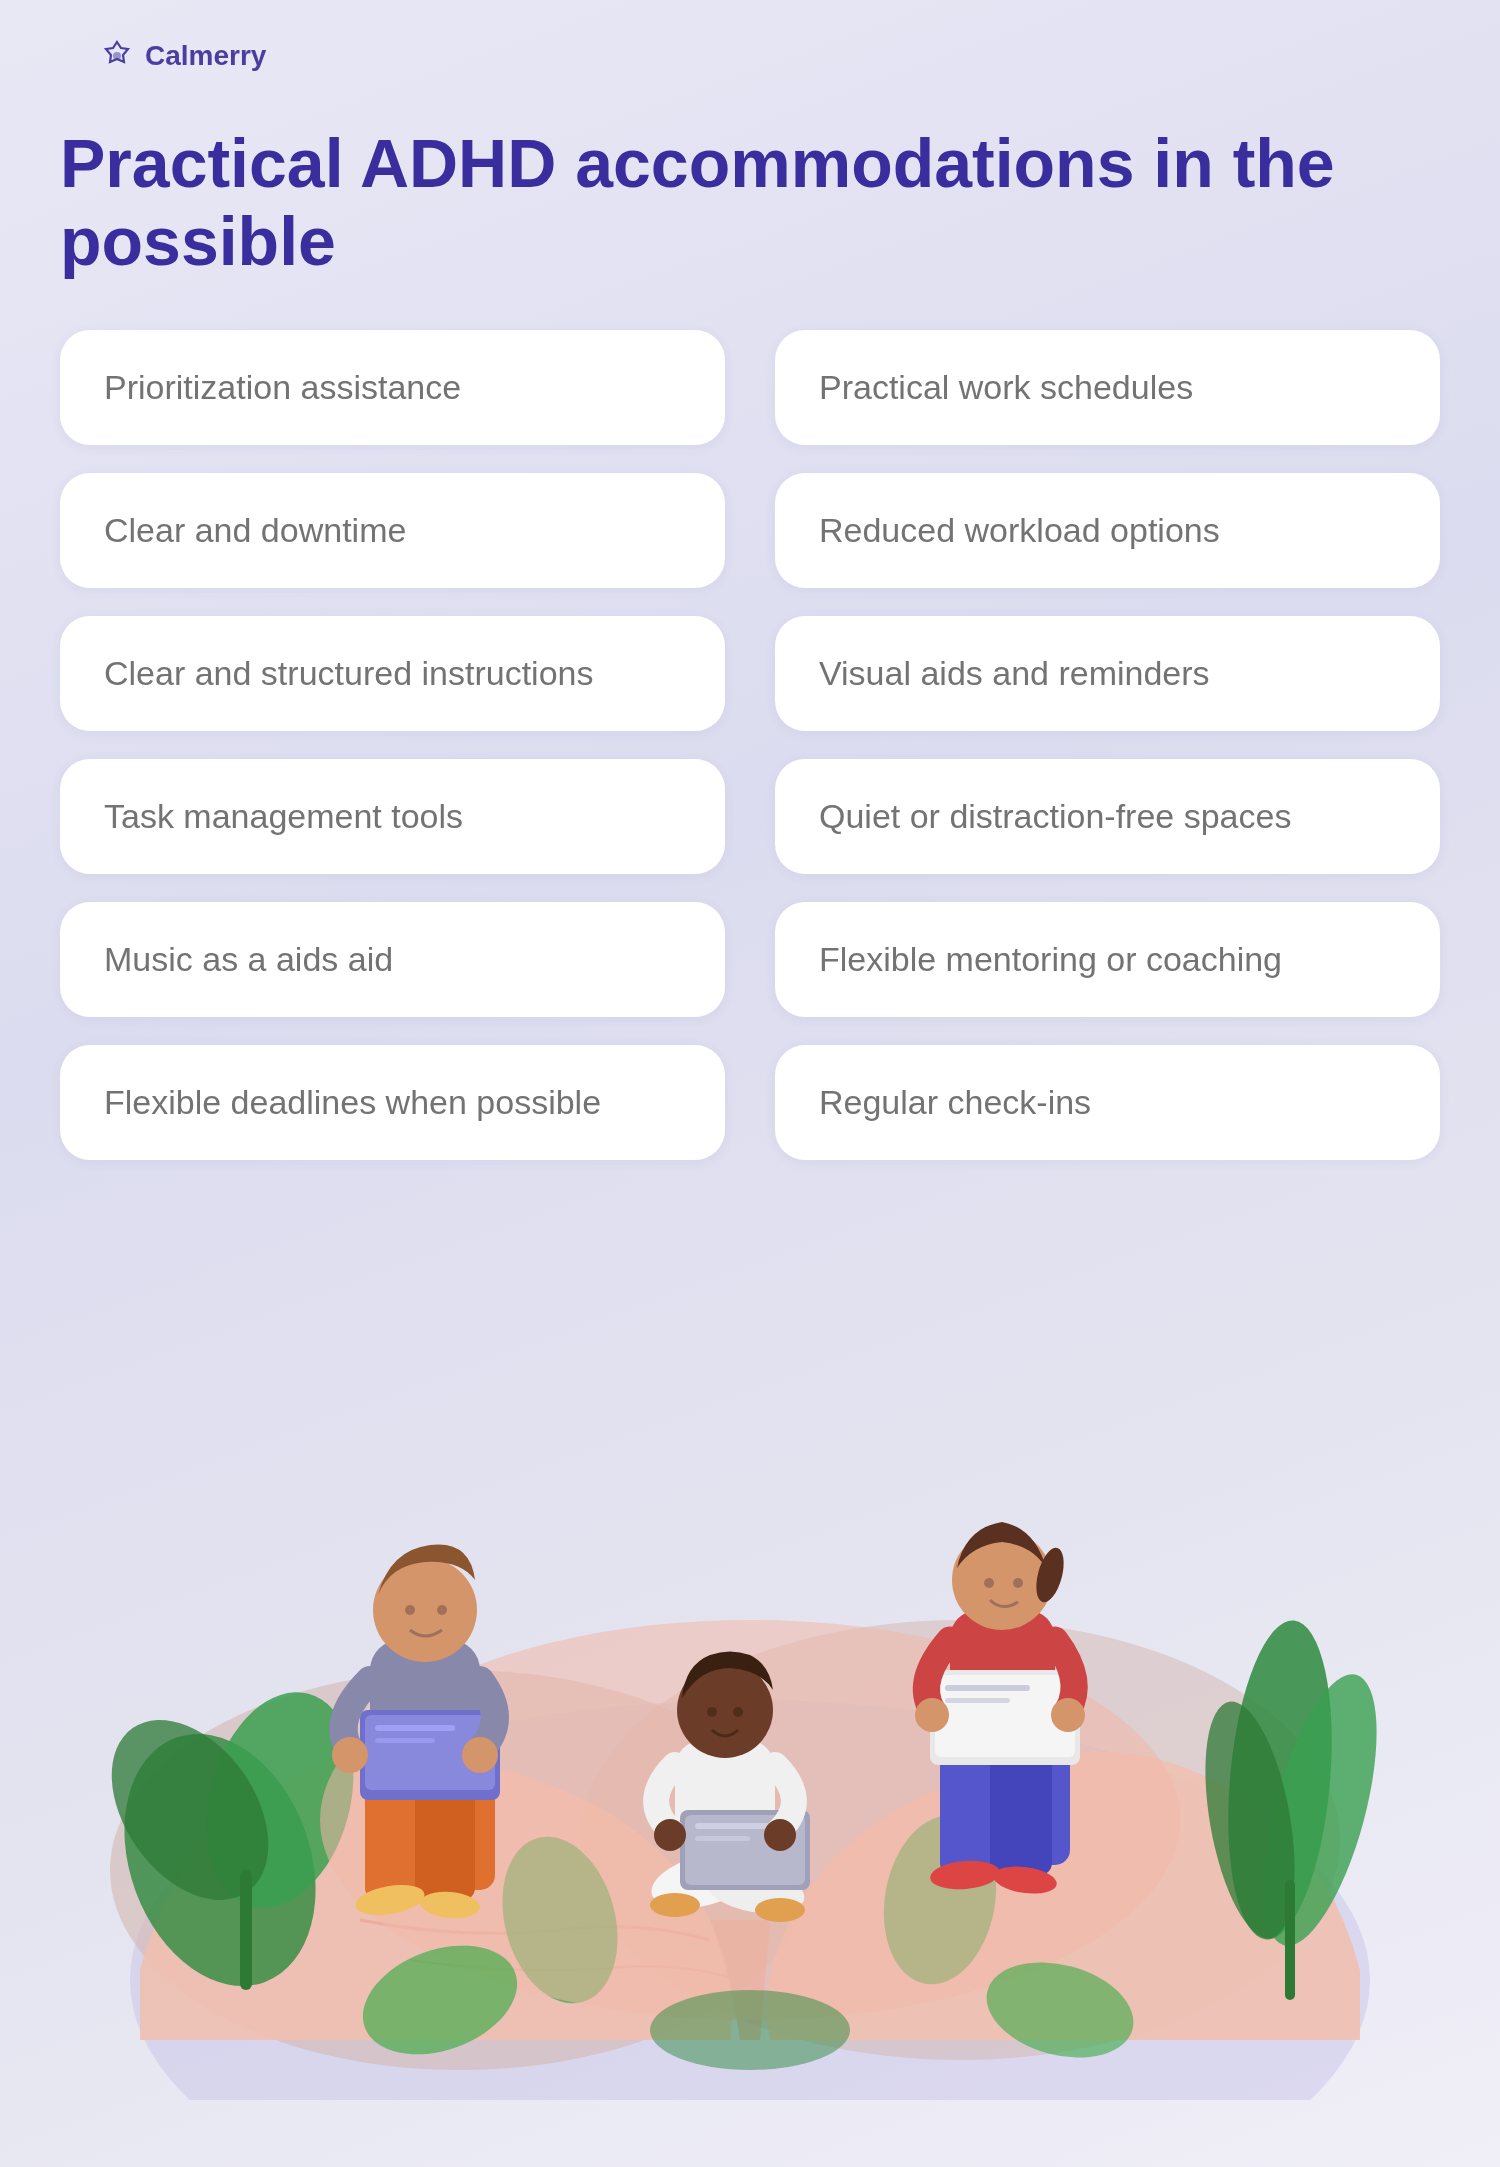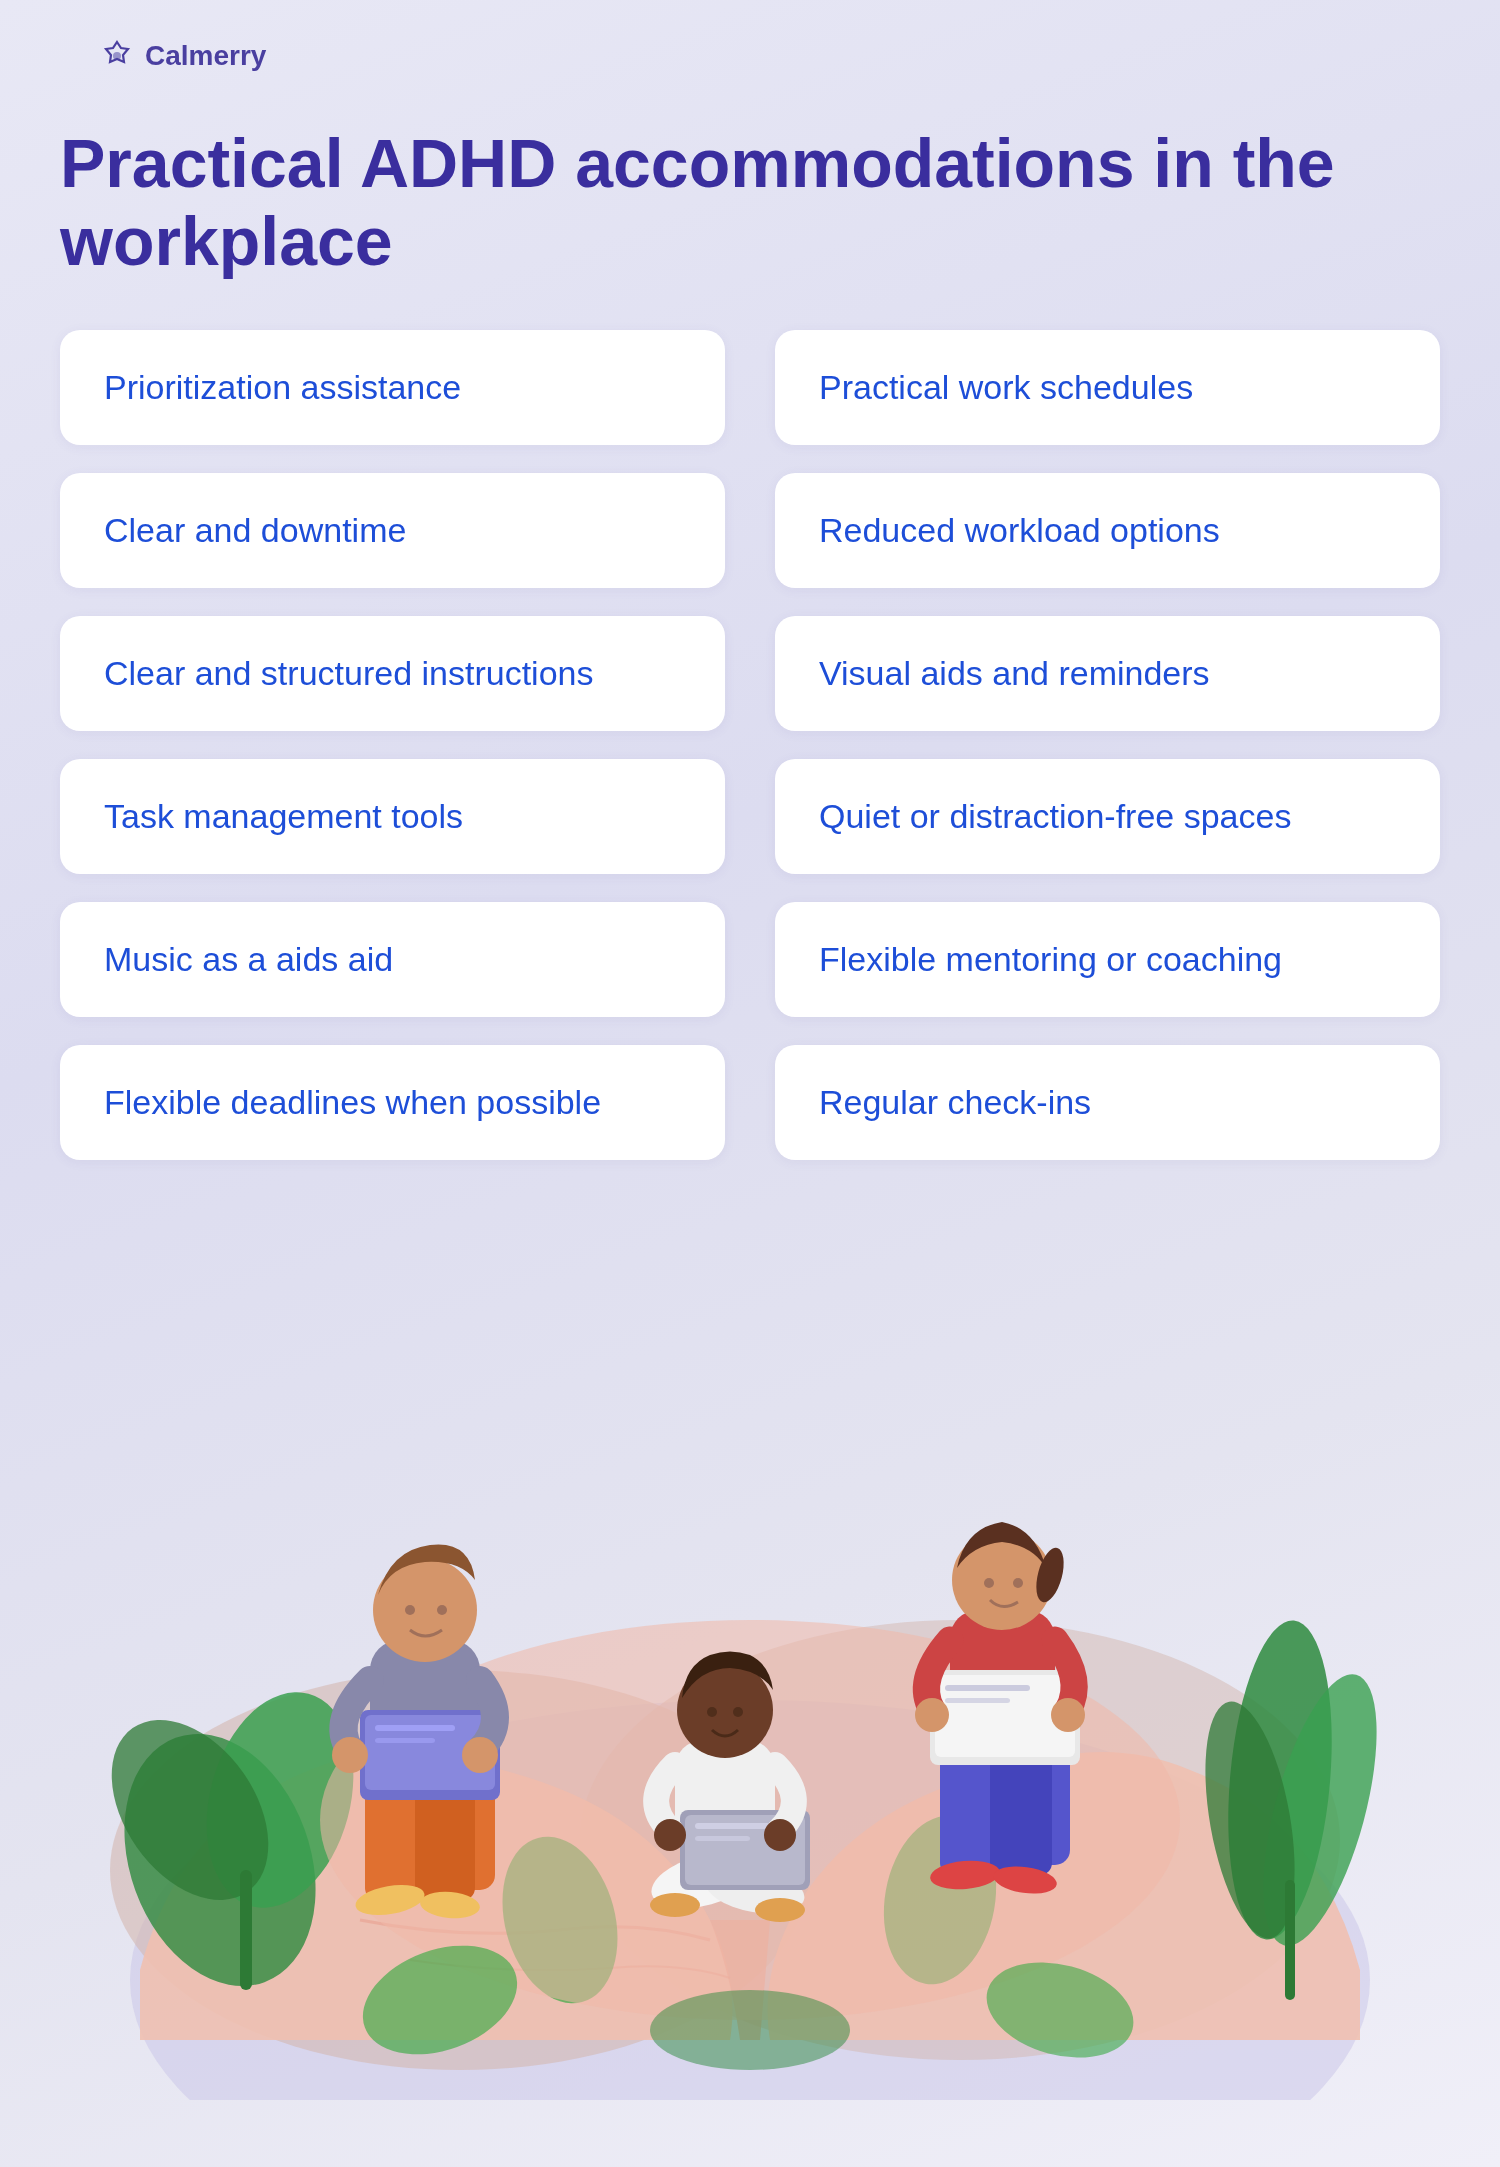--- a/index.html
+++ b/index.html
@@ -42,24 +42,24 @@
 
     .grid-container {
       padding: 10px 60px 20px 60px;
       display: grid;
       grid-template-columns: 1fr 1fr;
       gap: 28px 50px;
     }
 
     .card {
       background: #ffffff;
-      border-radius: 20px;
+      border-radius: 30px;
       padding: 38px 44px;
       font-size: 34px;
-      color: #1d4ed8;
+      color: #737373;
       font-weight: 400;
       box-shadow: 0 2px 12px rgba(80,70,160,0.07);
       display: flex;
       align-items: center;
     }
 
     
     .illustration-area {
       position: relative;
       width: 100%;
@@ -82,21 +82,21 @@
 <body>
 
 <div class="header">
   <svg class="logo-icon" viewBox="0 0 36 36" fill="none" xmlns="http://www.w3.org/2000/svg">
     <path d="M18 4 L22 10 L29 11 L24 17 L25 24 L18 21 L11 24 L12 17 L7 11 L14 10 Z" stroke="#4a3fa0" stroke-width="2.2" fill="none"></path>
     <circle cx="18" cy="18" r="4" fill="#4a3fa0" opacity="0.5"></circle>
   </svg>
   <span class="logo-text">Calmerry</span>
 </div>
 
-<h1 class="main-title">Practical ADHD accommodations in the workplace</h1>
+<h1 class="main-title">Practical ADHD accommodations in the possible</h1>
 
 <div class="grid-container" id="cards-grid">
 <div class="card">Prioritization assistance</div>
     <div class="card">Practical work schedules</div>
     <div class="card">Clear and downtime</div>
     <div class="card">Reduced workload options</div>
     <div class="card">Clear and structured instructions</div>
     <div class="card">Visual aids and reminders</div>
     <div class="card">Task management tools</div>
     <div class="card">Quiet or distraction-free spaces</div>

